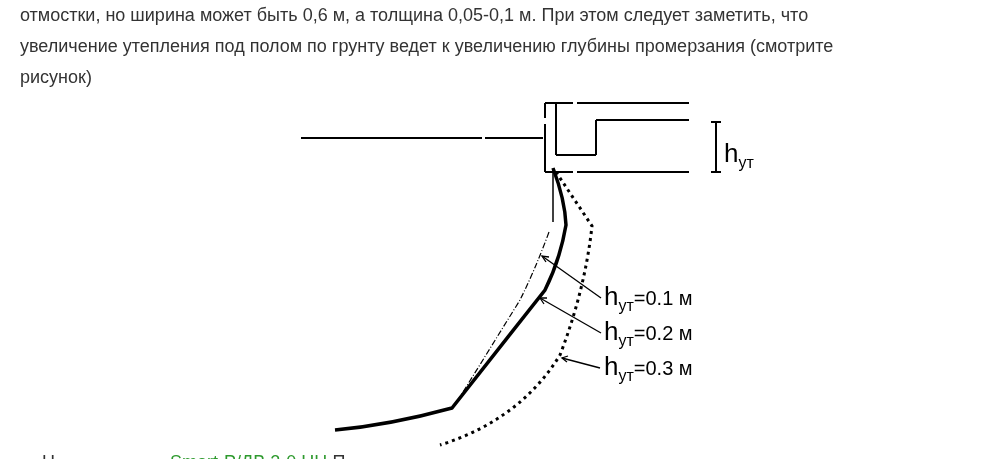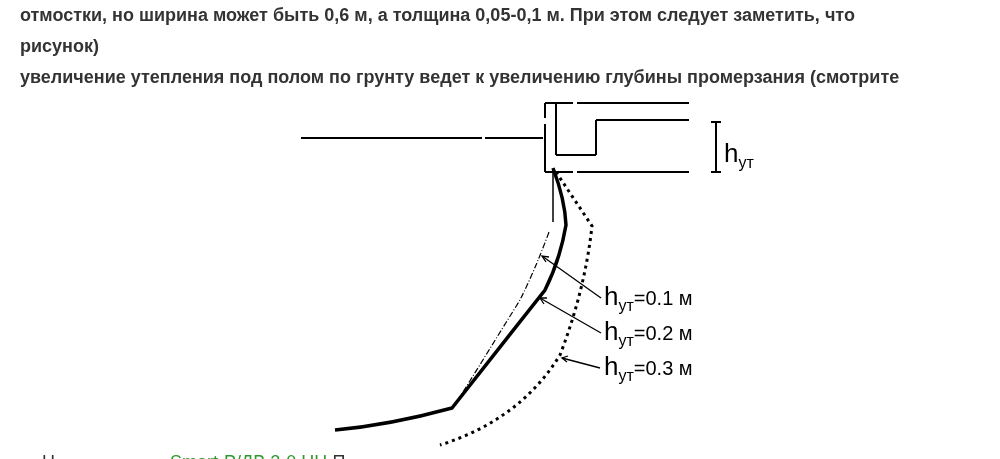--- a/index.html
+++ b/index.html
@@ -1,32 +1,32 @@
 <!DOCTYPE html>
 <html><head>
 <meta charset="utf-8">
 <style>
   html, body { margin: 0; padding: 0; background: #ffffff; }
   body { width: 1000px; height: 459px; overflow: hidden; position: relative;
          font-family: "Liberation Sans", sans-serif; color: #333333; }
   .para { position: absolute; left: 20px; top: 0px; width: 975px;
-          font-size: 18px; line-height: 31px; margin: 0; padding-top: 0; font-weight: bold; }
+          font-size: 18px; line-height: 31px; margin: 0; padding-top: 0; }
   .para span { display: block; white-space: nowrap; }
   .fig { position: absolute; left: 0; top: 0; }
   .cut { position: absolute; left: 42px; top: 451px; font-size: 18px; line-height: 22px;
          white-space: nowrap; color: #333; }
   .cut .green { color: #2e9a2e; }
 </style>
 </head>
 <body>
 
 <p class="para">
   <span>отмостки, но ширина может быть 0,6 м, а толщина 0,05-0,1 м. При этом следует заметить, что</span>
+  <span>увеличение утепления под полом по грунту ведет к увеличению глубины промерзания (смотрите</span>
   <span>рисунок)</span>
-  <span>увеличение утепления под полом по грунту ведет к увеличению глубины промерзания (смотрите</span>
 </p>
 
 <svg class="fig" width="1000" height="459" viewBox="0 0 1000 459">
   <g stroke="#000" stroke-width="2" fill="none">
 
     <line x1="301" y1="138" x2="482" y2="138"></line>
     <line x1="485" y1="138" x2="543" y2="138"></line>
 
     <line x1="545" y1="103" x2="545" y2="118"></line>
     <line x1="545" y1="124" x2="545" y2="172"></line>

